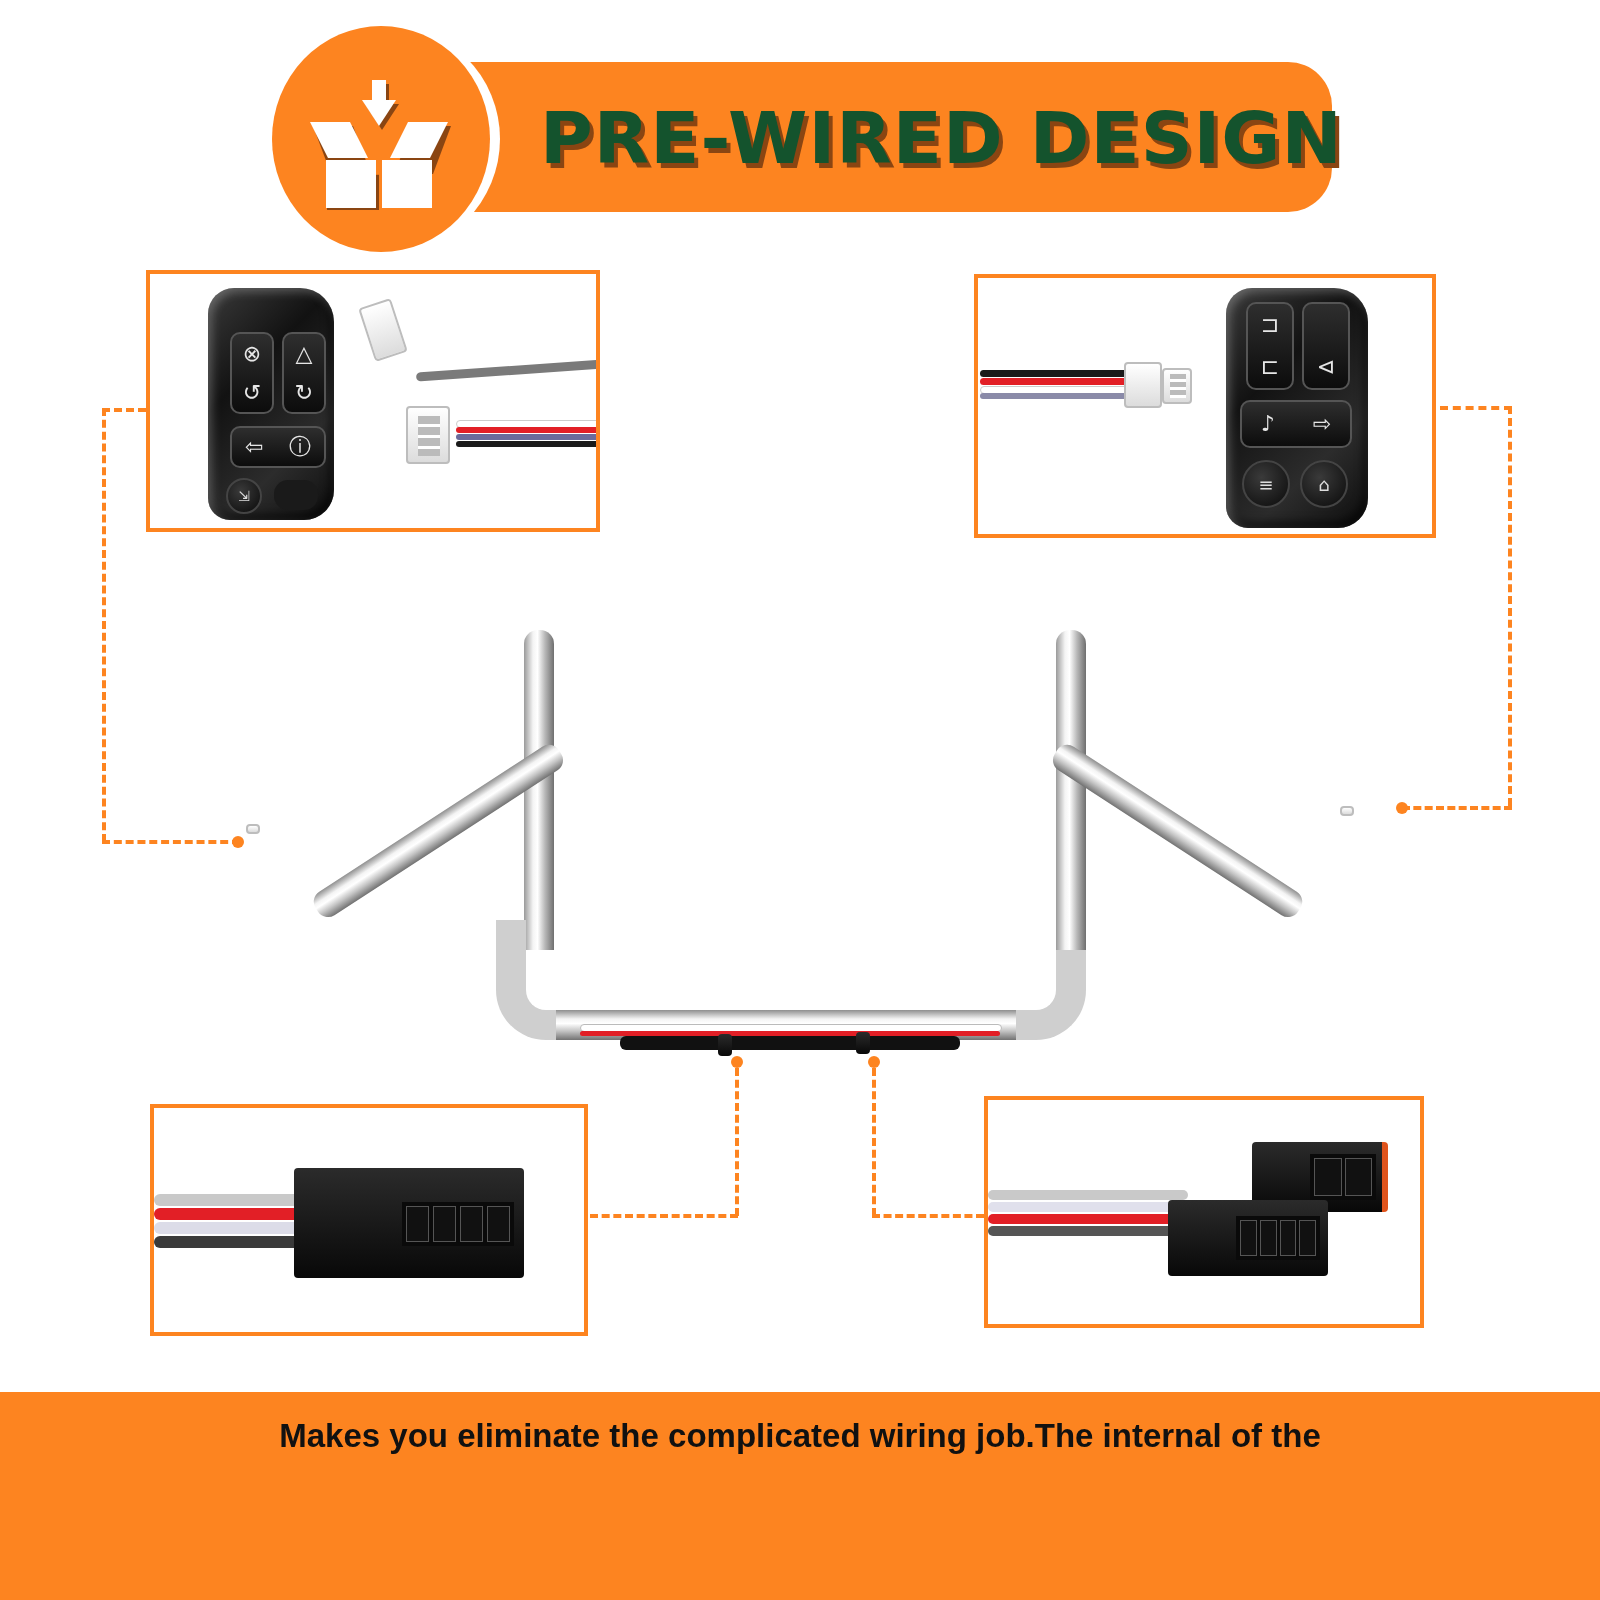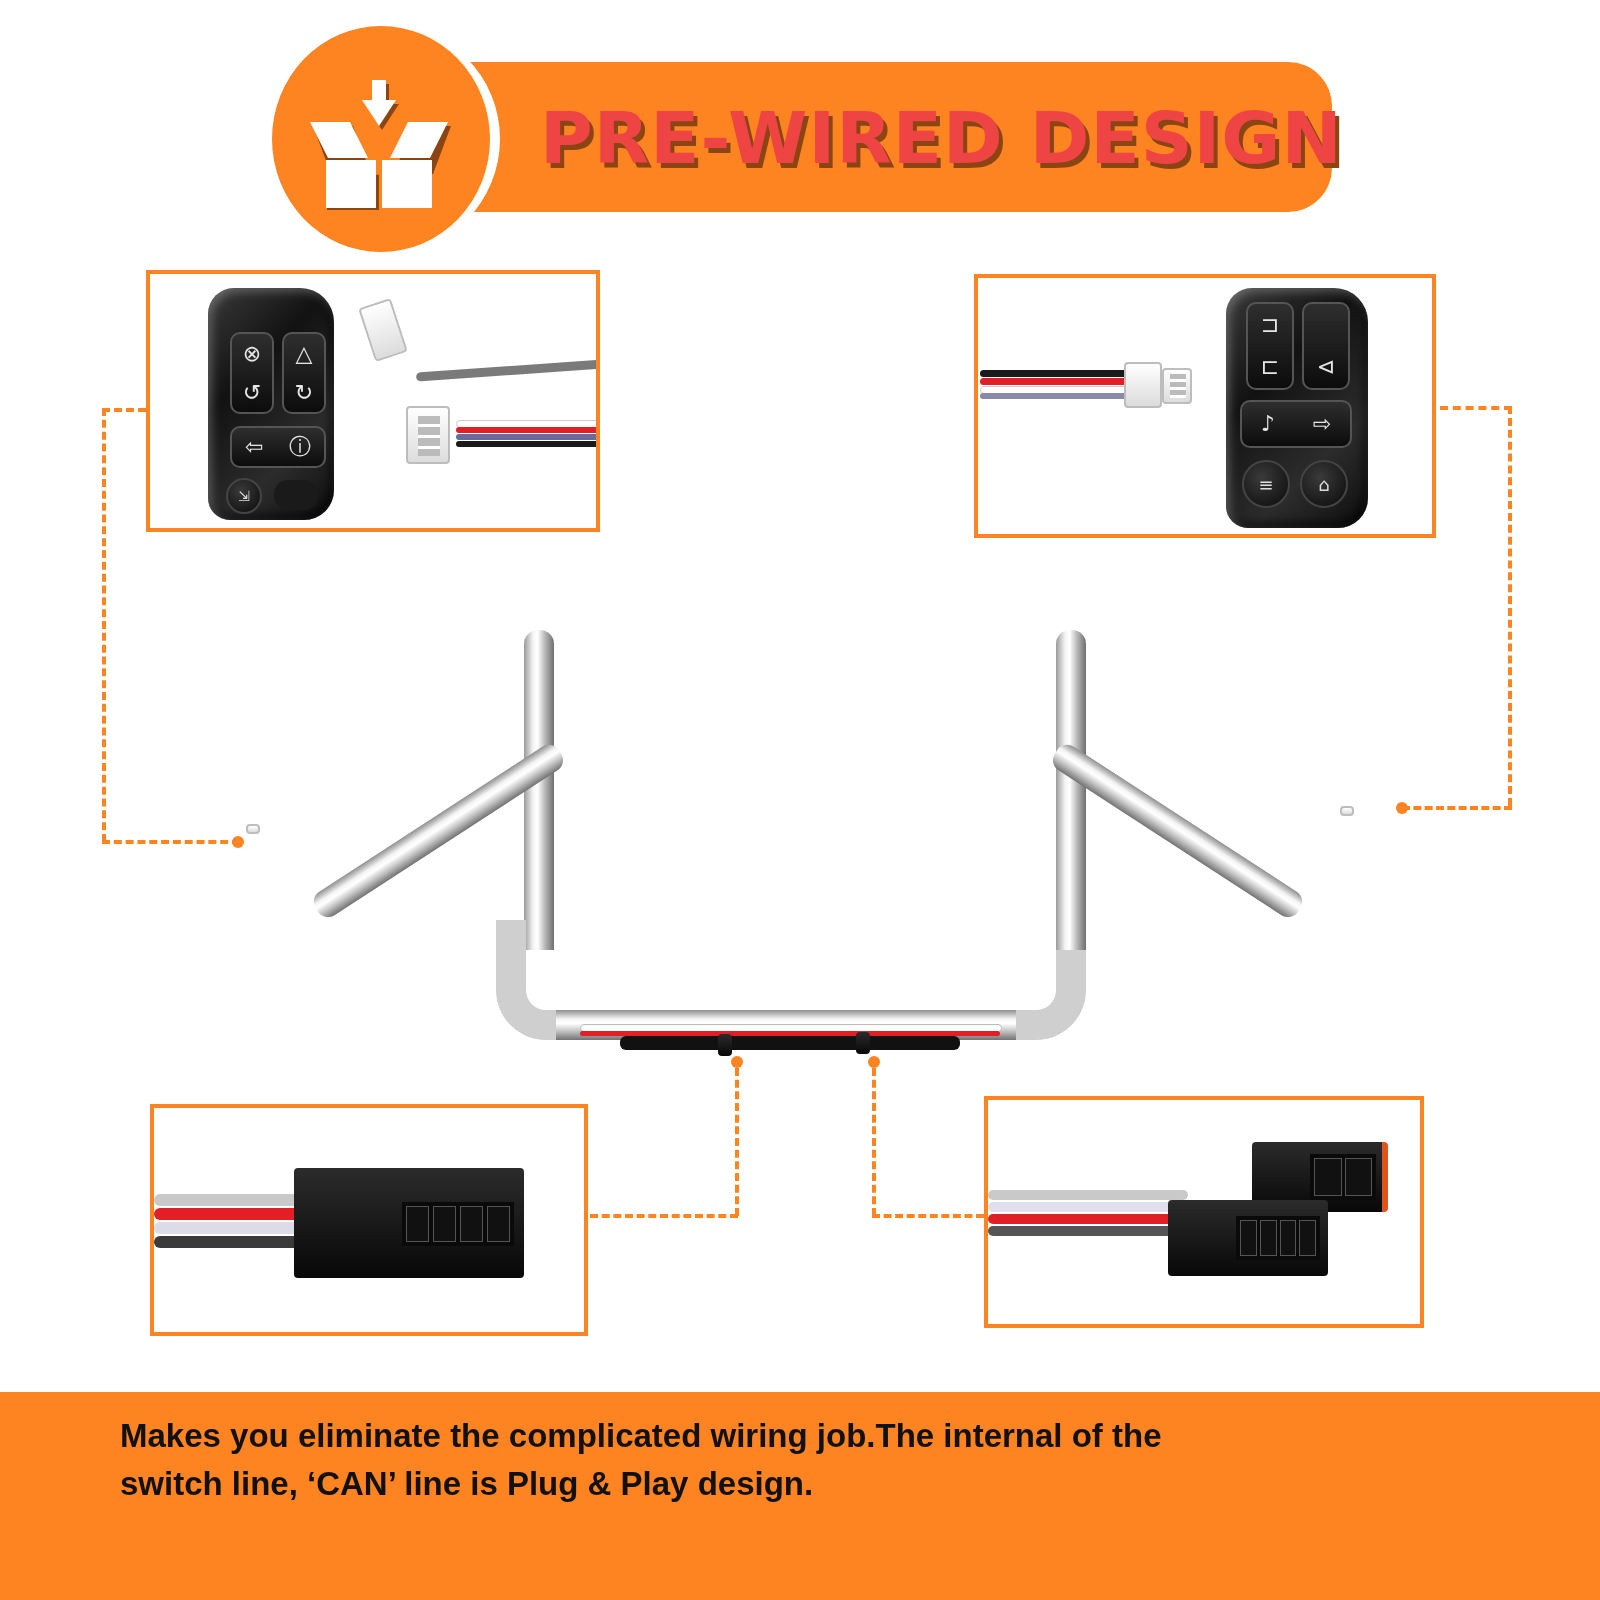--- a/index.html
+++ b/index.html
@@ -18,21 +18,21 @@
     .circle-ring {
       left: 270px; top: 24px; width: 230px; height: 230px;
       border-radius: 50%; background: #ffffff;
     }
     .circle {
       left: 272px; top: 26px; width: 218px; height: 226px;
       border-radius: 50%; background: #fd8420;
     }
     .title {
       left: 540px; top: 88px; width: 780px; height: 100px;
-      color: #ef4444; font-weight: bold; font-size: 72px; line-height: 100px;
+      color: #14532d; font-weight: bold; font-size: 72px; line-height: 100px;
       letter-spacing: 1px;
       text-shadow: 4px 5px 0 #8a4512;
       font-family: "DejaVu Sans", sans-serif;
       white-space: nowrap;
     }
 
     
     .box {
       border: 4px solid #fd8420; background: #ffffff; box-sizing: border-box;
       overflow: hidden;
@@ -79,20 +79,21 @@
       background: linear-gradient(180deg, #8f8f8f 0%, #f4f4f4 30%, #ffffff 45%, #c4c4c4 70%, #727272 100%);
     }
 
     
     .footer {
       left: 0; top: 1392px; width: 1600px; height: 208px; background: #fd8420;
     }
     .footer-text {
       left: 120px; top: 1412px; width: 1360px;
       color: #111111; font-weight: bold; font-size: 33px; line-height: 48px;
+      text-align: center;
       font-family: "Liberation Sans", sans-serif;
     }
   </style>
 </head>
 <body>
 
 <div class="abs banner"></div>
 <div class="abs circle-ring"></div>
 <div class="abs circle"></div>
 <svg class="abs" style="left:300px; top:70px;" width="160" height="140" viewBox="0 0 160 140">
@@ -263,14 +264,13 @@
         <div class="pin" style="flex:1;"></div>
         <div class="pin" style="flex:1;"></div>
         <div class="pin" style="flex:1;"></div>
     </div>
   </div>
 </div>
 
 <div class="abs footer"></div>
 <div class="abs footer-text">
   <div>Makes you eliminate the complicated wiring job.The internal of the</div>
-  <div>switch line, ‘CAN’ line is Plug &amp; Play design.</div>
 </div>
 
 </body></html>

